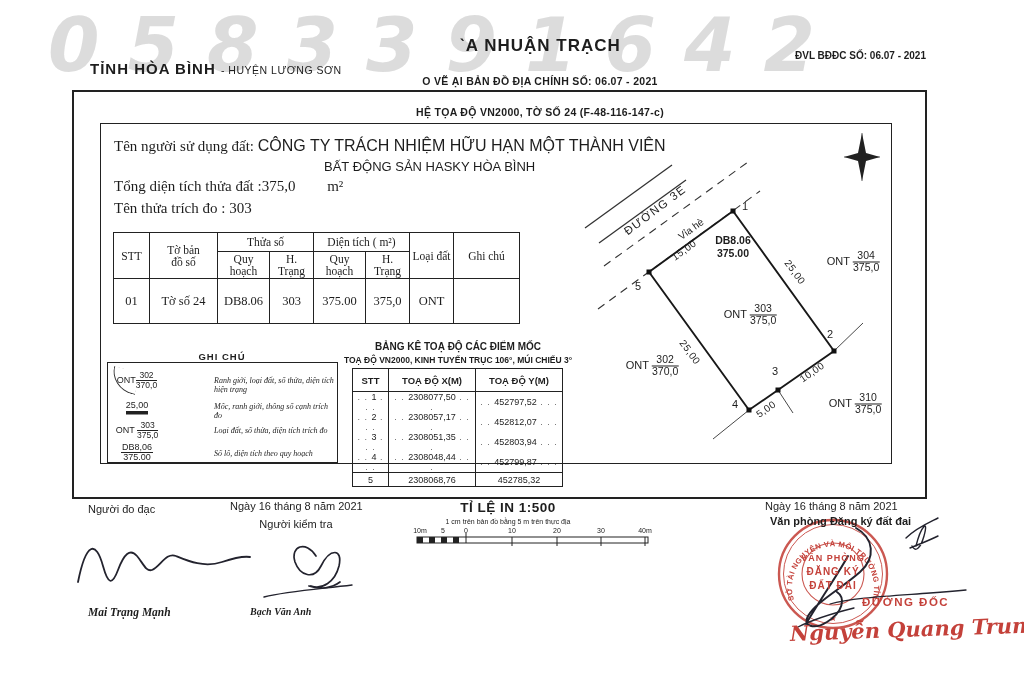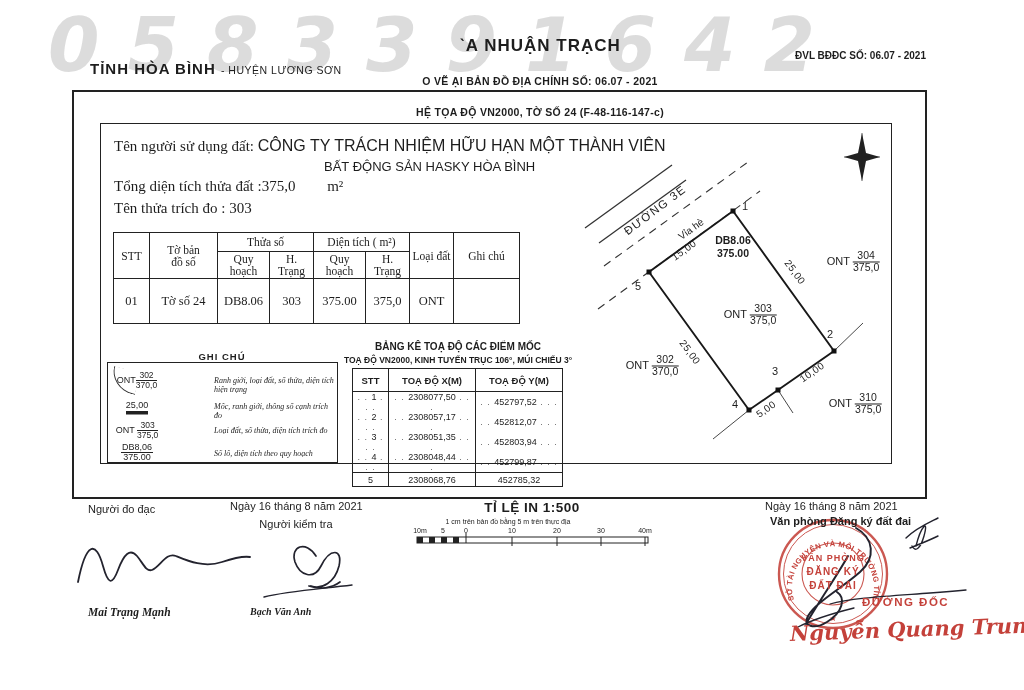--- a/index.html
+++ b/index.html
@@ -73,21 +73,21 @@
   .ont{font-size:11px;} .ont .frac{font-size:10.5px;margin-left:3px;}
   #lab-road{font-size:11.5px;letter-spacing:1.5px;}
   #lab-viahe{font-size:10px;}
   #lab-db{font-size:10.5px;font-weight:bold;text-align:center;line-height:1.25;}
 
   
   .foot{z-index:4;}
   #f-surveyor{left:88px;top:503px;font-size:11px;}
   #f-dateL{left:230px;top:500px;font-size:11px;}
   #f-checker{left:296px;top:518px;transform:translateX(-50%);font-size:11px;}
-  #f-scale{left:508px;top:500px;transform:translateX(-50%);font-size:13.5px;font-weight:bold;letter-spacing:.5px;margin-left:24px;}
+  #f-scale{left:508px;top:500px;transform:translateX(-50%);font-size:13.5px;font-weight:bold;letter-spacing:.5px;}
   #f-scalenote{left:508px;top:518px;transform:translateX(-50%);font-size:7px;}
   .tick{position:absolute;font-size:7px;transform:translateX(-50%);}
   #f-nameL{left:88px;top:606px;font-size:11.5px;font-style:italic;font-weight:bold;font-family:"Liberation Serif",serif;}
   #f-nameC{left:250px;top:606px;font-size:10px;font-style:italic;font-weight:bold;font-family:"Liberation Serif",serif;}
   #f-dateR{left:765px;top:500px;font-size:11px;z-index:6;}
   #f-office{left:770px;top:515px;font-size:11px;z-index:6;font-weight:bold;}
   .red{color:#c4413a;}
   #f-director{left:862px;top:596px;font-size:11.5px;font-weight:bold;letter-spacing:1.5px;z-index:6;}
   #f-dirname{left:916px;top:629px;transform:translate(-50%,-50%) rotate(-2deg);font-size:21px;
      font-weight:bold;font-style:italic;font-family:"DejaVu Serif",serif;z-index:6;white-space:nowrap;}

